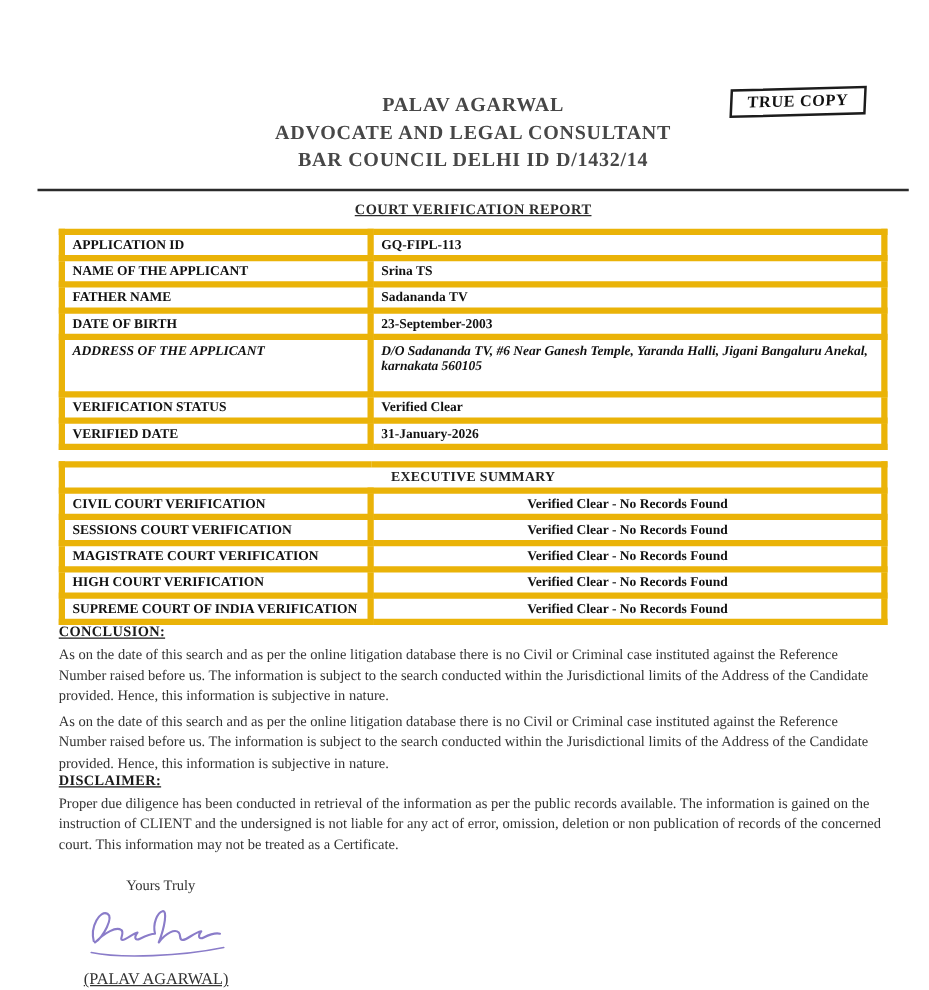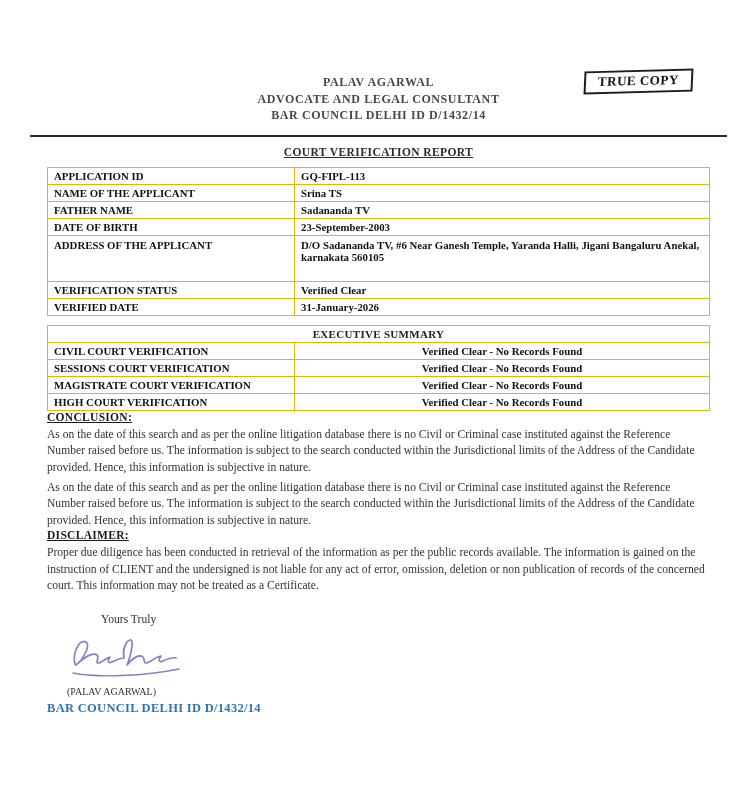--- a/index.html
+++ b/index.html
@@ -29,46 +29,46 @@
     letter-spacing: 0.5px;
     color: #111;
     transform: rotate(-1.5deg) skewX(-4deg);
     background: #fff;
   }
   
   .letterhead {
     text-align: center;
     color: #474747;
     font-weight: bold;
-    font-size: 12px;
+    font-size: 16px;
     letter-spacing: 0.6px;
     line-height: 1.38;
     margin-top: 4px;
   }
   .rule {
     border: none;
     border-top: 2px solid #2b2b2b;
     margin: 11px -17px 9px -17px;
   }
   .report-title {
     text-align: center;
     font-weight: bold;
     font-size: 11.5px;
     letter-spacing: 0.4px;
     text-decoration: underline;
     color: #2b2b2b;
     margin-bottom: 9px;
   }
   
   table { width: 100%; border-collapse: collapse; table-layout: fixed; }
-  td, th { border: 1px solid #eab308; font-size: 10.8px; padding: 2px 6px; vertical-align: middle; }
+  td, th { border: 5px solid #eab308; font-size: 10.8px; padding: 2px 6px; vertical-align: middle; }
   col.c-label { width: 247px; }
   .cell-label { font-weight: bold; color: #111; }
   .cell-value { font-weight: bold; color: #111; }
-  tr.row-tall td { height: 46px; vertical-align: top; padding-top: 3px; }
+  tr.row-tall td { height: 46px; vertical-align: top; padding-top: 3px; font-style: italic; }
   .summary-table { margin-top: 9px; }
   .summary-table th {
     text-align: center;
     font-weight: bold;
     font-size: 11px;
     letter-spacing: 0.3px;
     padding: 2px 6px;
   }
   .summary-table .cell-value { text-align: center; }
   
@@ -83,21 +83,21 @@
   .section-body {
     margin-top: 4px;
     font-size: 11.6px;
     line-height: 1.42;
     color: #333;
     max-width: 663px;
   }
   
   .closing { margin: 18px 0 0 54px; font-size: 11.6px; color: #333; }
   .signature-wrap { margin: 8px 0 0 20px; height: 48px; }
-  .signatory { margin: 4px 0 0 20px; font-size: 10px; color: #333; }
+  .signatory { margin: 4px 0 0 20px; font-size: 13px; color: #333; text-decoration: underline; }
   .footer-bar-id {
     margin-top: 4px;
     font-weight: bold;
     font-size: 12.5px;
     letter-spacing: 0.3px;
     color: #2e74b5;
   }
 </style>
 </head>
 <body>
@@ -175,20 +175,24 @@
         <td class="cell-value">Verified Clear - No Records Found</td>
       </tr>
       <tr>
         <td class="cell-label">MAGISTRATE COURT VERIFICATION</td>
         <td class="cell-value">Verified Clear - No Records Found</td>
       </tr>
       <tr>
         <td class="cell-label">HIGH COURT VERIFICATION</td>
         <td class="cell-value">Verified Clear - No Records Found</td>
       </tr>
+      <tr>
+        <td class="cell-label">SUPREME COURT OF INDIA VERIFICATION</td>
+        <td class="cell-value">Verified Clear - No Records Found</td>
+      </tr>
     </tbody>
   </table>
 
   <div class="section">
     <div class="section-heading">CONCLUSION:</div>
     <div class="section-body">As on the date of this search and as per the online litigation database there is no Civil or Criminal case instituted against the Reference Number raised before us. The information is subject to the search conducted within the Jurisdictional limits of the Address of the Candidate provided. Hence, this information is subjective in nature.</div>
   </div>
 
   <div class="section">
     <div class="section-body">As on the date of this search and as per the online litigation database there is no Civil or Criminal case instituted against the Reference Number raised before us. The information is subject to the search conducted within the Jurisdictional limits of the Address of the Candidate provided. Hence, this information is subjective in nature.</div>

